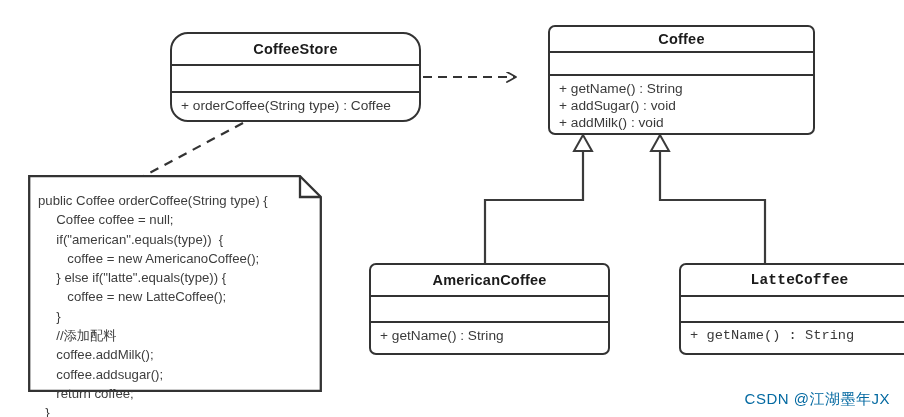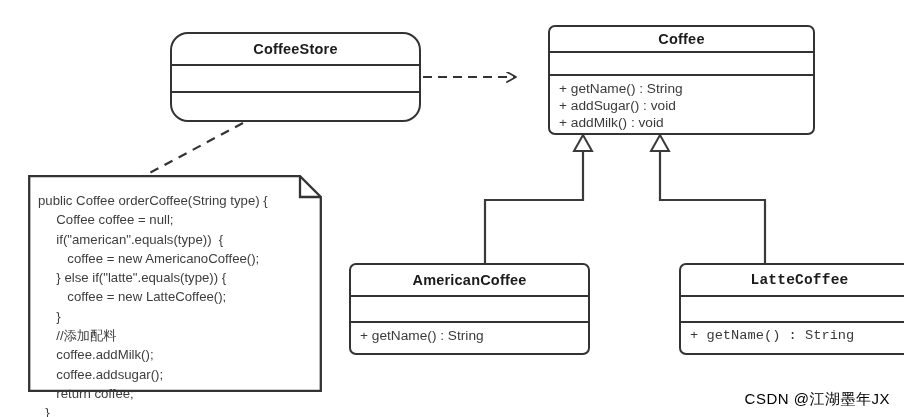--- a/index.html
+++ b/index.html
@@ -71,21 +71,21 @@
 
   
   #class-coffeestore { left: 170px; top: 32px; width: 251px; height: 90px; border-radius: 18px; }
   #class-coffeestore .uml-name  { height: 32px; }
   #class-coffeestore .uml-attrs { height: 27px; }
 
   #class-coffee { left: 519px; top: 25px; width: 267px; height: 110px; margin-left: 29px; }
   #class-coffee .uml-name  { height: 30px; }
   #class-coffee .uml-attrs { height: 26px; }
 
-  #class-american { left: 349px; top: 263px; width: 241px; height: 92px; }
+  #class-american { left: 369px; top: 263px; width: 241px; height: 92px; }
   #class-american .uml-name  { height: 32px; }
   #class-american .uml-attrs { height: 26px; }
 
   #class-latte { left: 679px; top: 263px; width: 241px; height: 92px; font-family: Liberation Mono, monospace; }
   #class-latte .uml-name  { height: 32px; }
   #class-latte .uml-attrs { height: 26px; }
 
   
   #note-code {
     position: absolute;
@@ -111,21 +111,21 @@
     white-space: pre;
     font-family: "Liberation Sans", sans-serif;
   }
 
   
   #watermark {
     position: absolute;
     right: 14px;
     bottom: 8px;
     font-size: 15px;
-    color: #000000;
+    color: #0369a1;
     letter-spacing: 0.5px;
     z-index: 4;
     white-space: nowrap;
   }
 </style>
 </head>
 <body>
 
 <div id="canvas">
 
@@ -155,20 +155,23 @@
     
     <g>
       <path d="M 765 263 L 765 200 L 660 200 L 660 150" fill="none" stroke="#3a3a3a" stroke-width="2.2" stroke-linecap="square" stroke-linejoin="miter"></path>
       <path d="M 660 135 L 651 151 L 669 151 Z" fill="#ffffff" stroke="#3a3a3a" stroke-width="2" stroke-linejoin="miter"></path>
     </g>
   </svg>
 
   <div class="uml-class" id="class-coffeestore">
     <div class="uml-name">CoffeeStore</div>
     <div class="uml-attrs"></div>
+    <div class="uml-ops">
+      <div class="op-line">+ orderCoffee(String type) : Coffee</div>
+    </div>
   </div>
 
   <div class="uml-class" id="class-coffee">
     <div class="uml-name">Coffee</div>
     <div class="uml-attrs"></div>
     <div class="uml-ops">
       <div class="op-line">+ getName() : String</div>
       <div class="op-line">+ addSugar() : void</div>
       <div class="op-line">+ addMilk() : void</div>
     </div>

